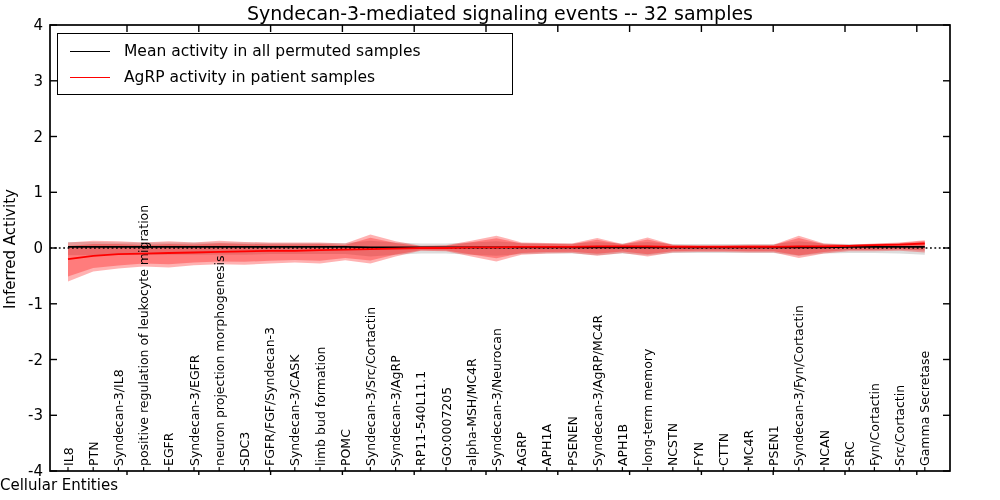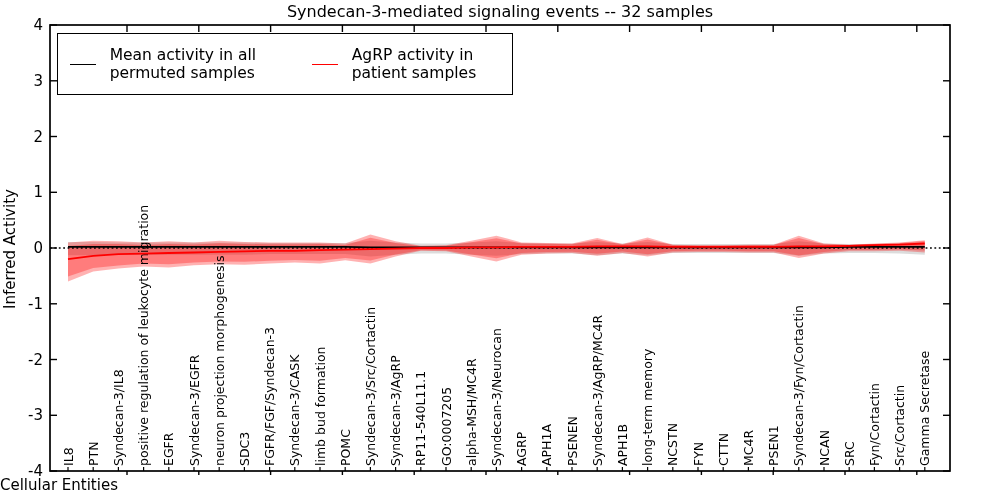--- a/index.html
+++ b/index.html
@@ -3,35 +3,35 @@
 <meta charset="utf-8">
 <style>
   html,body{margin:0;padding:0;background:#ffffff;}
   #figure{
     position:relative;width:1000px;height:500px;background:#ffffff;
     font-family:"DejaVu Sans","Liberation Sans",sans-serif;overflow:hidden;
   }
   #chart-svg{position:absolute;left:0;top:0;}
   .chart-title{
     position:absolute;left:0;top:2px;width:1000px;text-align:center;
-    font-size:16px;color:#000;
+    font-size:19px;color:#000;
   }
   .x-axis-title{
     position:absolute;left:0;top:476px;width:898px;text-align:left;
     font-size:15px;color:#000;
   }
   .y-axis-title{
     position:absolute;left:-69px;top:240px;width:158px;height:18px;
     text-align:center;font-size:15px;color:#000;
     transform:rotate(-90deg);
   }
   .legend-box{
     position:absolute;left:57px;top:33px;width:456px;height:62px;
     border:1.7px solid #000;background:#ffffff;box-sizing:border-box;
-    display:flex;flex-direction:row;justify-content:space-around;
+    display:flex;flex-direction:column;justify-content:space-around;
     padding:4px 0;
   }
   .legend-entry{display:flex;align-items:center;font-size:15.5px;color:#000;}
   .legend-line{display:inline-block;width:40px;height:0;border-top-style:solid;border-top-width:1.6px;margin-left:12px;margin-right:14px;}
 </style>
 </head>
 <body>
 
 <div id="figure">
   <div id="svg-holder">

